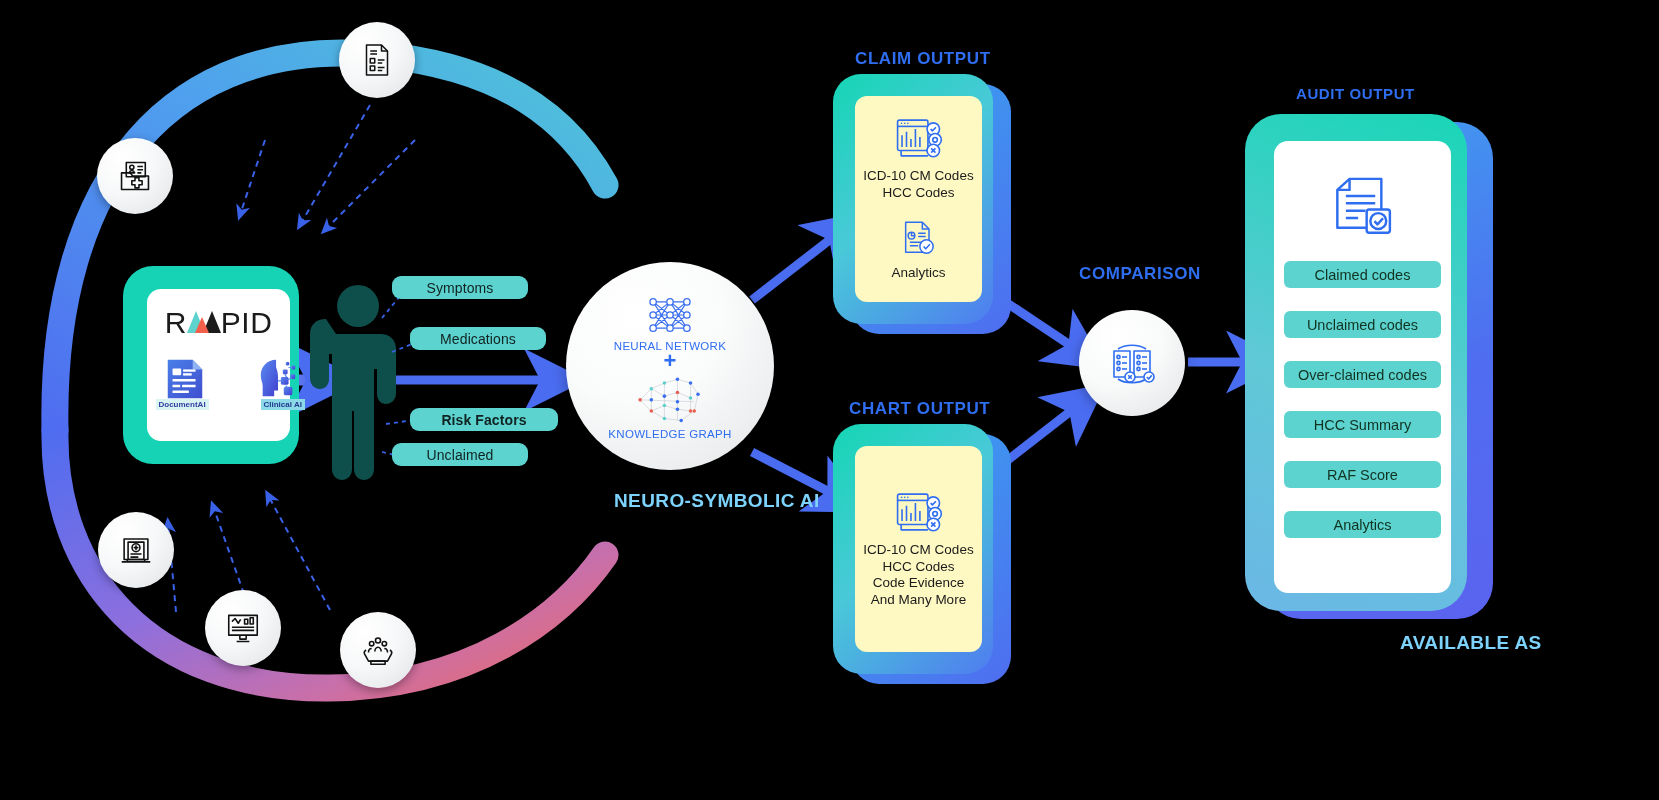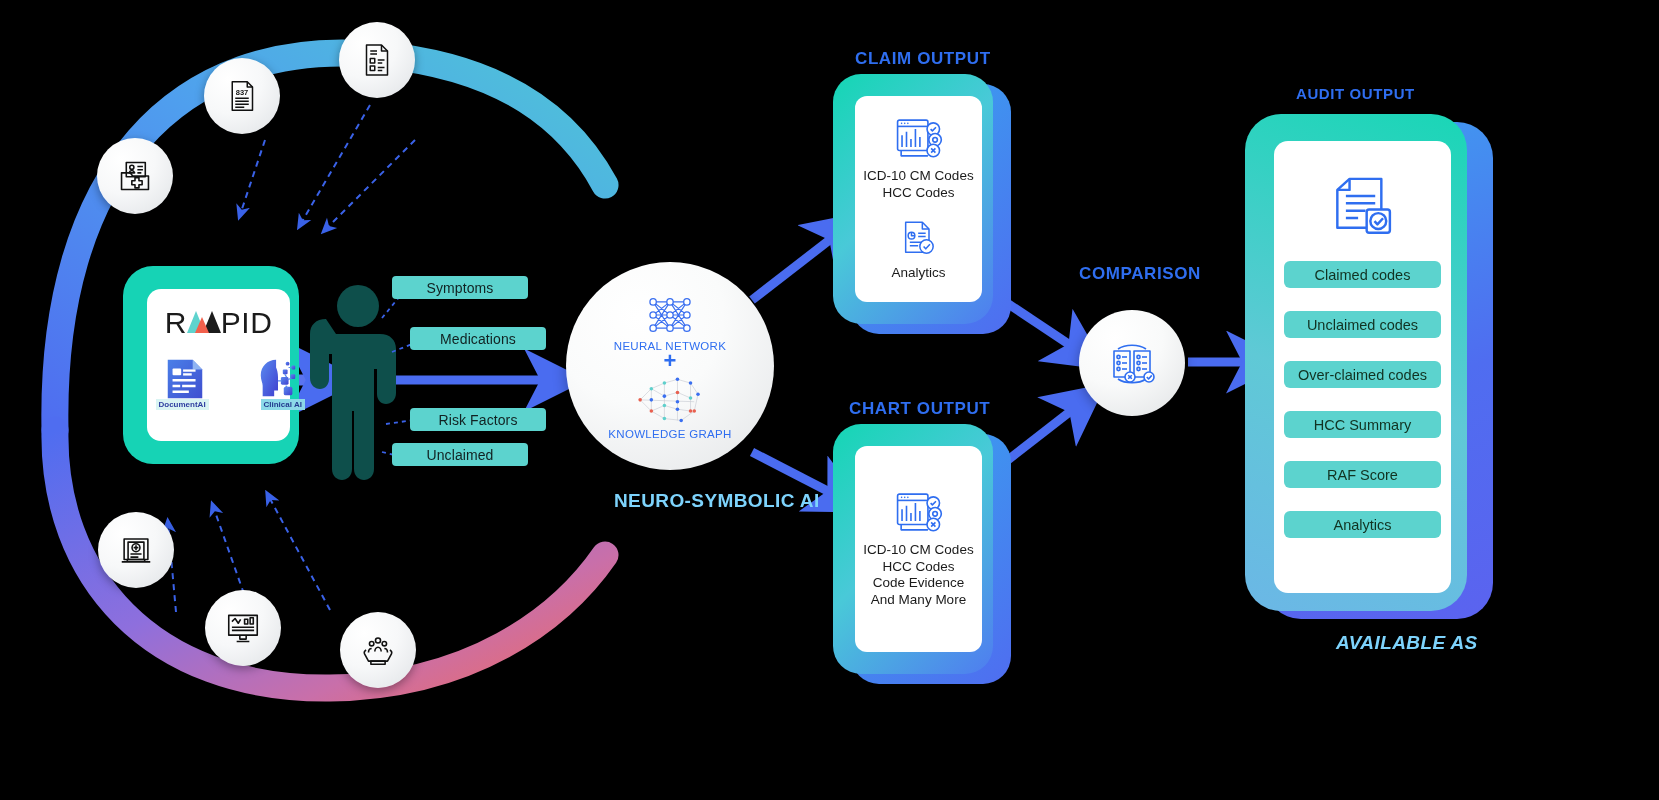--- a/index.html
+++ b/index.html
@@ -46,21 +46,21 @@
   .ai-block{ position:relative; width:52px;margin-left:29px; }
   .ai-tag{
     position:absolute; bottom:-4px; left:-6px;
     font-size:8px; font-weight:bold; color:#2d3f9e; padding:1px 3px; white-space:nowrap;
   }
   .ai-tag.doc{ background:#D9F4F3; color:#2f3fa0; }
   .ai-tag.clin{ background:#8CD9E8; color:#233a8e; left:8px; }
 
   
   .chip{
-    position:absolute; background:#5CD3CE; border-radius:4px;
+    position:absolute; background:#5CD3CE; border-radius:9px;
     color:#122; font-size:14px; display:flex; align-items:center; justify-content:center;
     height:23px; letter-spacing:.1px;
   }
 
   
   .nsai{
     position:absolute; left:566px; top:262px; width:208px; height:208px; border-radius:50%;
     background:radial-gradient(circle at 34% 26%, #ffffff 0%, #fafbfb 42%, #e3e5e7 100%);
     box-shadow:0 4px 14px rgba(0,0,0,.3);
     display:flex; flex-direction:column; align-items:center; justify-content:center; gap:2px;
@@ -74,21 +74,21 @@
     position:absolute; left:18px; top:10px; width:160px; height:100%;
     border-radius:28px; background:linear-gradient(135deg,#36a8ef 0%,#4f6df0 100%);
   }
   .out-teal{
     position:absolute; left:0; top:0; width:160px; height:100%;
     border-radius:28px;
     background:linear-gradient(135deg,#14D6B4 0%,#49c9d8 45%, #4f7cf0 100%);
   }
   .out-white{
     position:absolute; left:22px; top:22px; width:127px;
-    background:#ffffff; border-radius:12px;
+    background:#fef9c3; border-radius:12px;
     display:flex; flex-direction:column; align-items:center; justify-content:center;
     padding:14px 6px;
   }
   .out-line{ font-size:13.5px; color:#1b1b1b; line-height:16.5px; text-align:center; }
 
   .sect-label{
     position:absolute; color:#2f6ef0; font-size:17px; font-weight:bold; letter-spacing:.6px;
     white-space:nowrap;
   }
   .bottom-label{
@@ -183,30 +183,20 @@
         <rect x="13" y="7" width="24" height="18"></rect>
         <circle cx="20" cy="13" r="2.6"></circle>
         <path d="M16.5 20c.7-2 2-3 3.5-3s2.8 1 3.5 3z"></path>
         <path d="M27 12h7M27 16h7M27 20h5"></path>
         <path d="M7 20h11l3 4h20v17H7z"></path>
         <path d="M20 30h4v-4h5v4h4v5h-4v4h-5v-4h-4z"></path>
       </g>
     </svg>
   </div>
 
-  <div class="bubble" style="left:204px;top:58px;width:76px;height:76px;">
-    <svg viewBox="0 0 48 48" width="36" height="36">
-      <g fill="none" stroke="#111" stroke-width="2" stroke-linejoin="round">
-        <path d="M11 5h20l7 7v31H11z"></path>
-        <path d="M31 5v7h7"></path>
-        <path d="M15 27h18M15 31h18M15 35h18M15 39h12"></path>
-      </g>
-      <text x="24" y="23" font-size="10" font-family="Liberation Sans, sans-serif" font-weight="bold" text-anchor="middle" fill="#111">837</text>
-    </svg>
-  </div>
 
   <div class="bubble" style="left:339px;top:22px;width:76px;height:76px;">
     <svg viewBox="0 0 48 48" width="36" height="36">
       <g fill="none" stroke="#111" stroke-width="2" stroke-linejoin="round">
         <path d="M10 4h20l8 8v32H10z"></path>
         <path d="M30 4v8h8"></path>
         <path d="M15 12h9M15 16h9"></path>
         <rect x="15" y="22" width="6" height="6"></rect>
         <rect x="15" y="32" width="6" height="6"></rect>
         <path d="M25 24h9M25 28h6M25 34h9M25 38h6"></path>
@@ -328,21 +318,21 @@
       <path d="M382 452 L398 456"></path>
     </g>
   </svg>
 
   <div class="chip" style="left:392px;top:276px;width:136px;">
     <span>Symptoms</span>
   </div>
   <div class="chip" style="left:410px;top:327px;width:136px;">
     <span>Medications</span>
   </div>
-  <div class="chip" style="left:410px;top:408px;width:136px;">
+  <div class="chip" style="left:410px;top:408px;width:148px;font-weight:bold;">
     <span>Risk Factors</span>
   </div>
   <div class="chip" style="left:392px;top:443px;width:136px;">
     <span>Unclaimed</span>
   </div>
 
   <div class="nsai">
     <svg viewBox="0 0 64 48" width="60" height="46">
       <g stroke="#3a6ff0" stroke-width="1.2" fill="none">
         <path d="M14 10 L32 10 M14 10 L32 24 M14 10 L32 38
@@ -520,15 +510,15 @@
     <div class="audit-chip">
       <span>HCC Summary</span>
     </div>
     <div class="audit-chip">
       <span>RAF Score</span>
     </div>
     <div class="audit-chip">
       <span>Analytics</span>
     </div>
   </div>
-  <div class="bottom-label" style="left:1336px;top:632px;font-style:italic;">AVAILABLE  AS</div>
+  <div class="bottom-label" style="left:1400px;top:632px;">AVAILABLE  AS</div>
 
 </div>
 
 </body></html>

